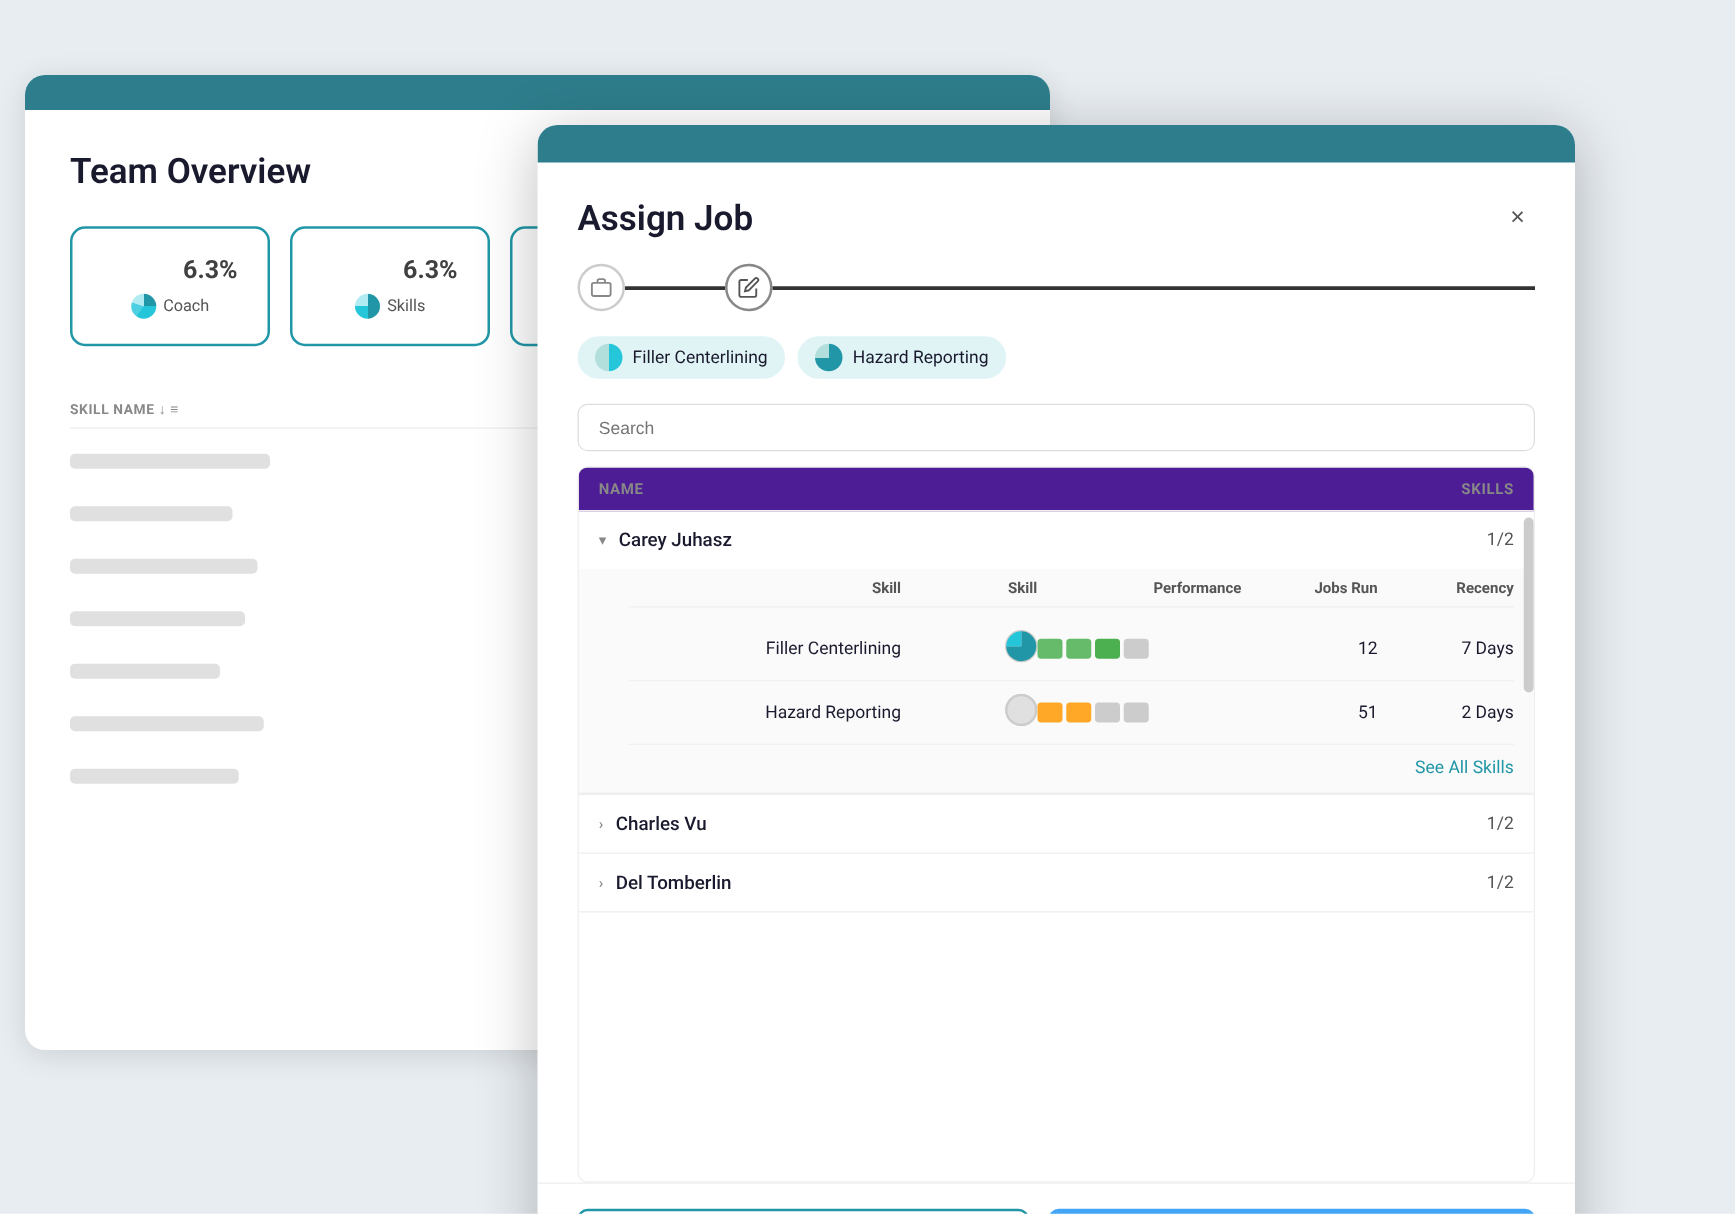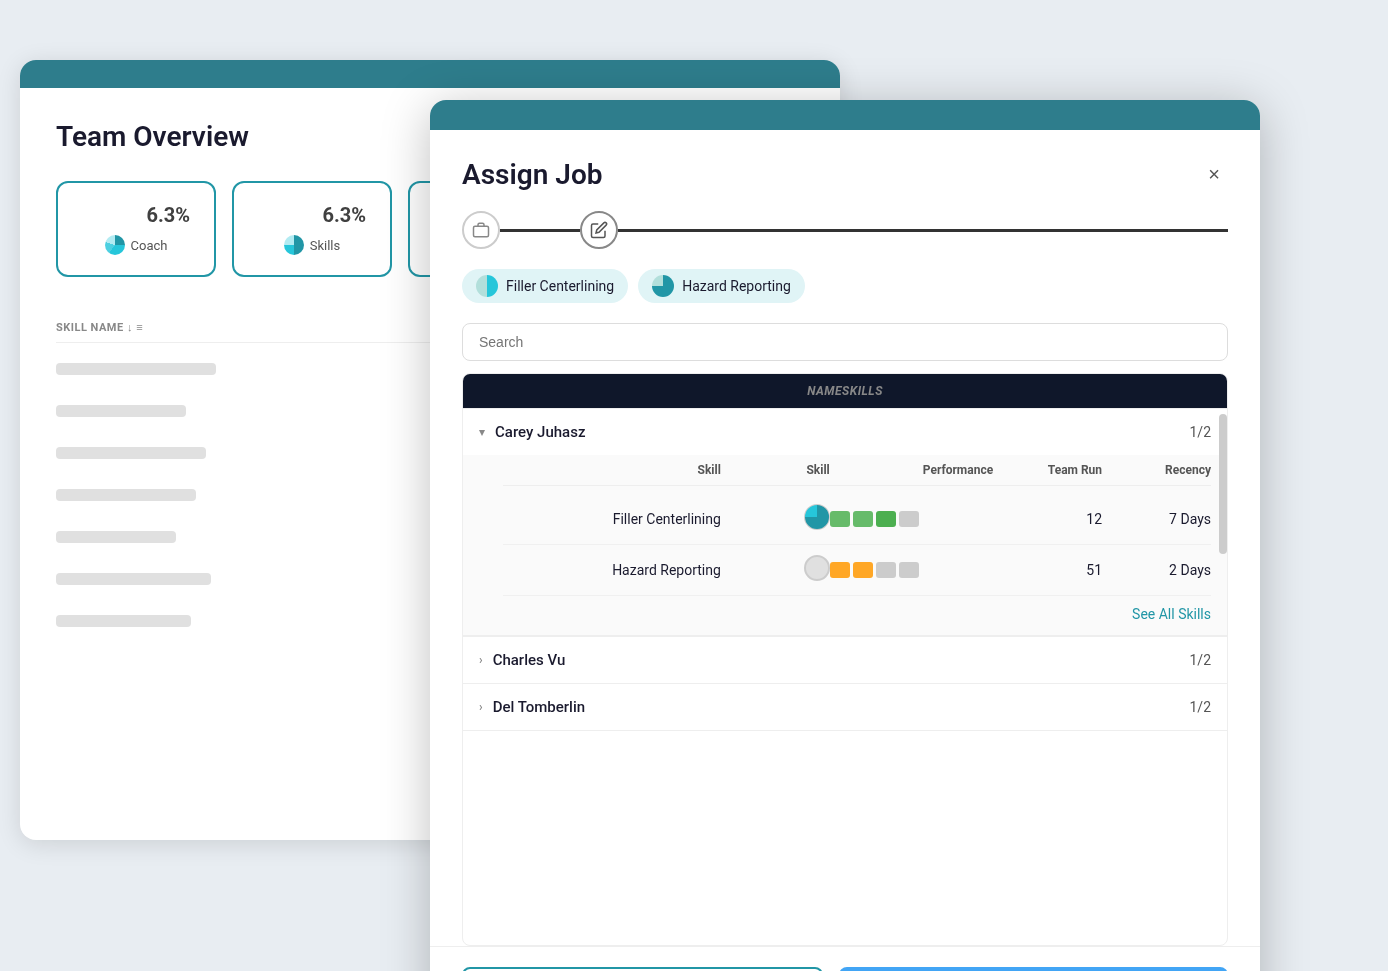--- a/index.html
+++ b/index.html
@@ -264,25 +264,24 @@
       flex: 1;
       overflow-y: auto;
       margin: 0 32px;
       border: 1px solid #eee;
       border-radius: 8px;
       position: relative;
     }
 
     .table-header-row {
       display: flex;
-      justify-content: center;
+      justify-content: space-between;
       padding: 10px 16px;
-      background: #0f172a;
+      background: #4c1d95;
       border-bottom: 1px solid #eee;
-      font-style: italic;
     }
 
     .table-col-name {
       font-size: 12px;
       font-weight: 700;
       color: #888;
       text-transform: uppercase;
       letter-spacing: 0.5px;
     }
 
@@ -595,21 +594,21 @@
             <span>Carey Juhasz</span>
           </div>
           <span class="skills-fraction">1/2</span>
         </div>
 
         <div class="expanded-skills">
           <div class="skills-sub-header">
             <span>Skill</span>
             <span>Skill</span>
             <span>Performance</span>
-            <span>Team Run</span>
+            <span>Jobs Run</span>
             <span>Recency</span>
           </div>
 
           <div class="skill-detail-row">
             <span class="skill-name-cell">Filler Centerlining</span>
             <div>
               <svg viewBox="0 0 26 26" width="26" height="26">
                 <circle cx="13" cy="13" r="12" fill="none" stroke="#ccc" stroke-width="2"></circle>
                 <path d="M13 13 L13 1 A12 12 0 1 1 1 13 Z" fill="#2196a6"></path>
                 <path d="M13 13 L1 13 A12 12 0 0 1 13 1 Z" fill="#26c6da"></path>

